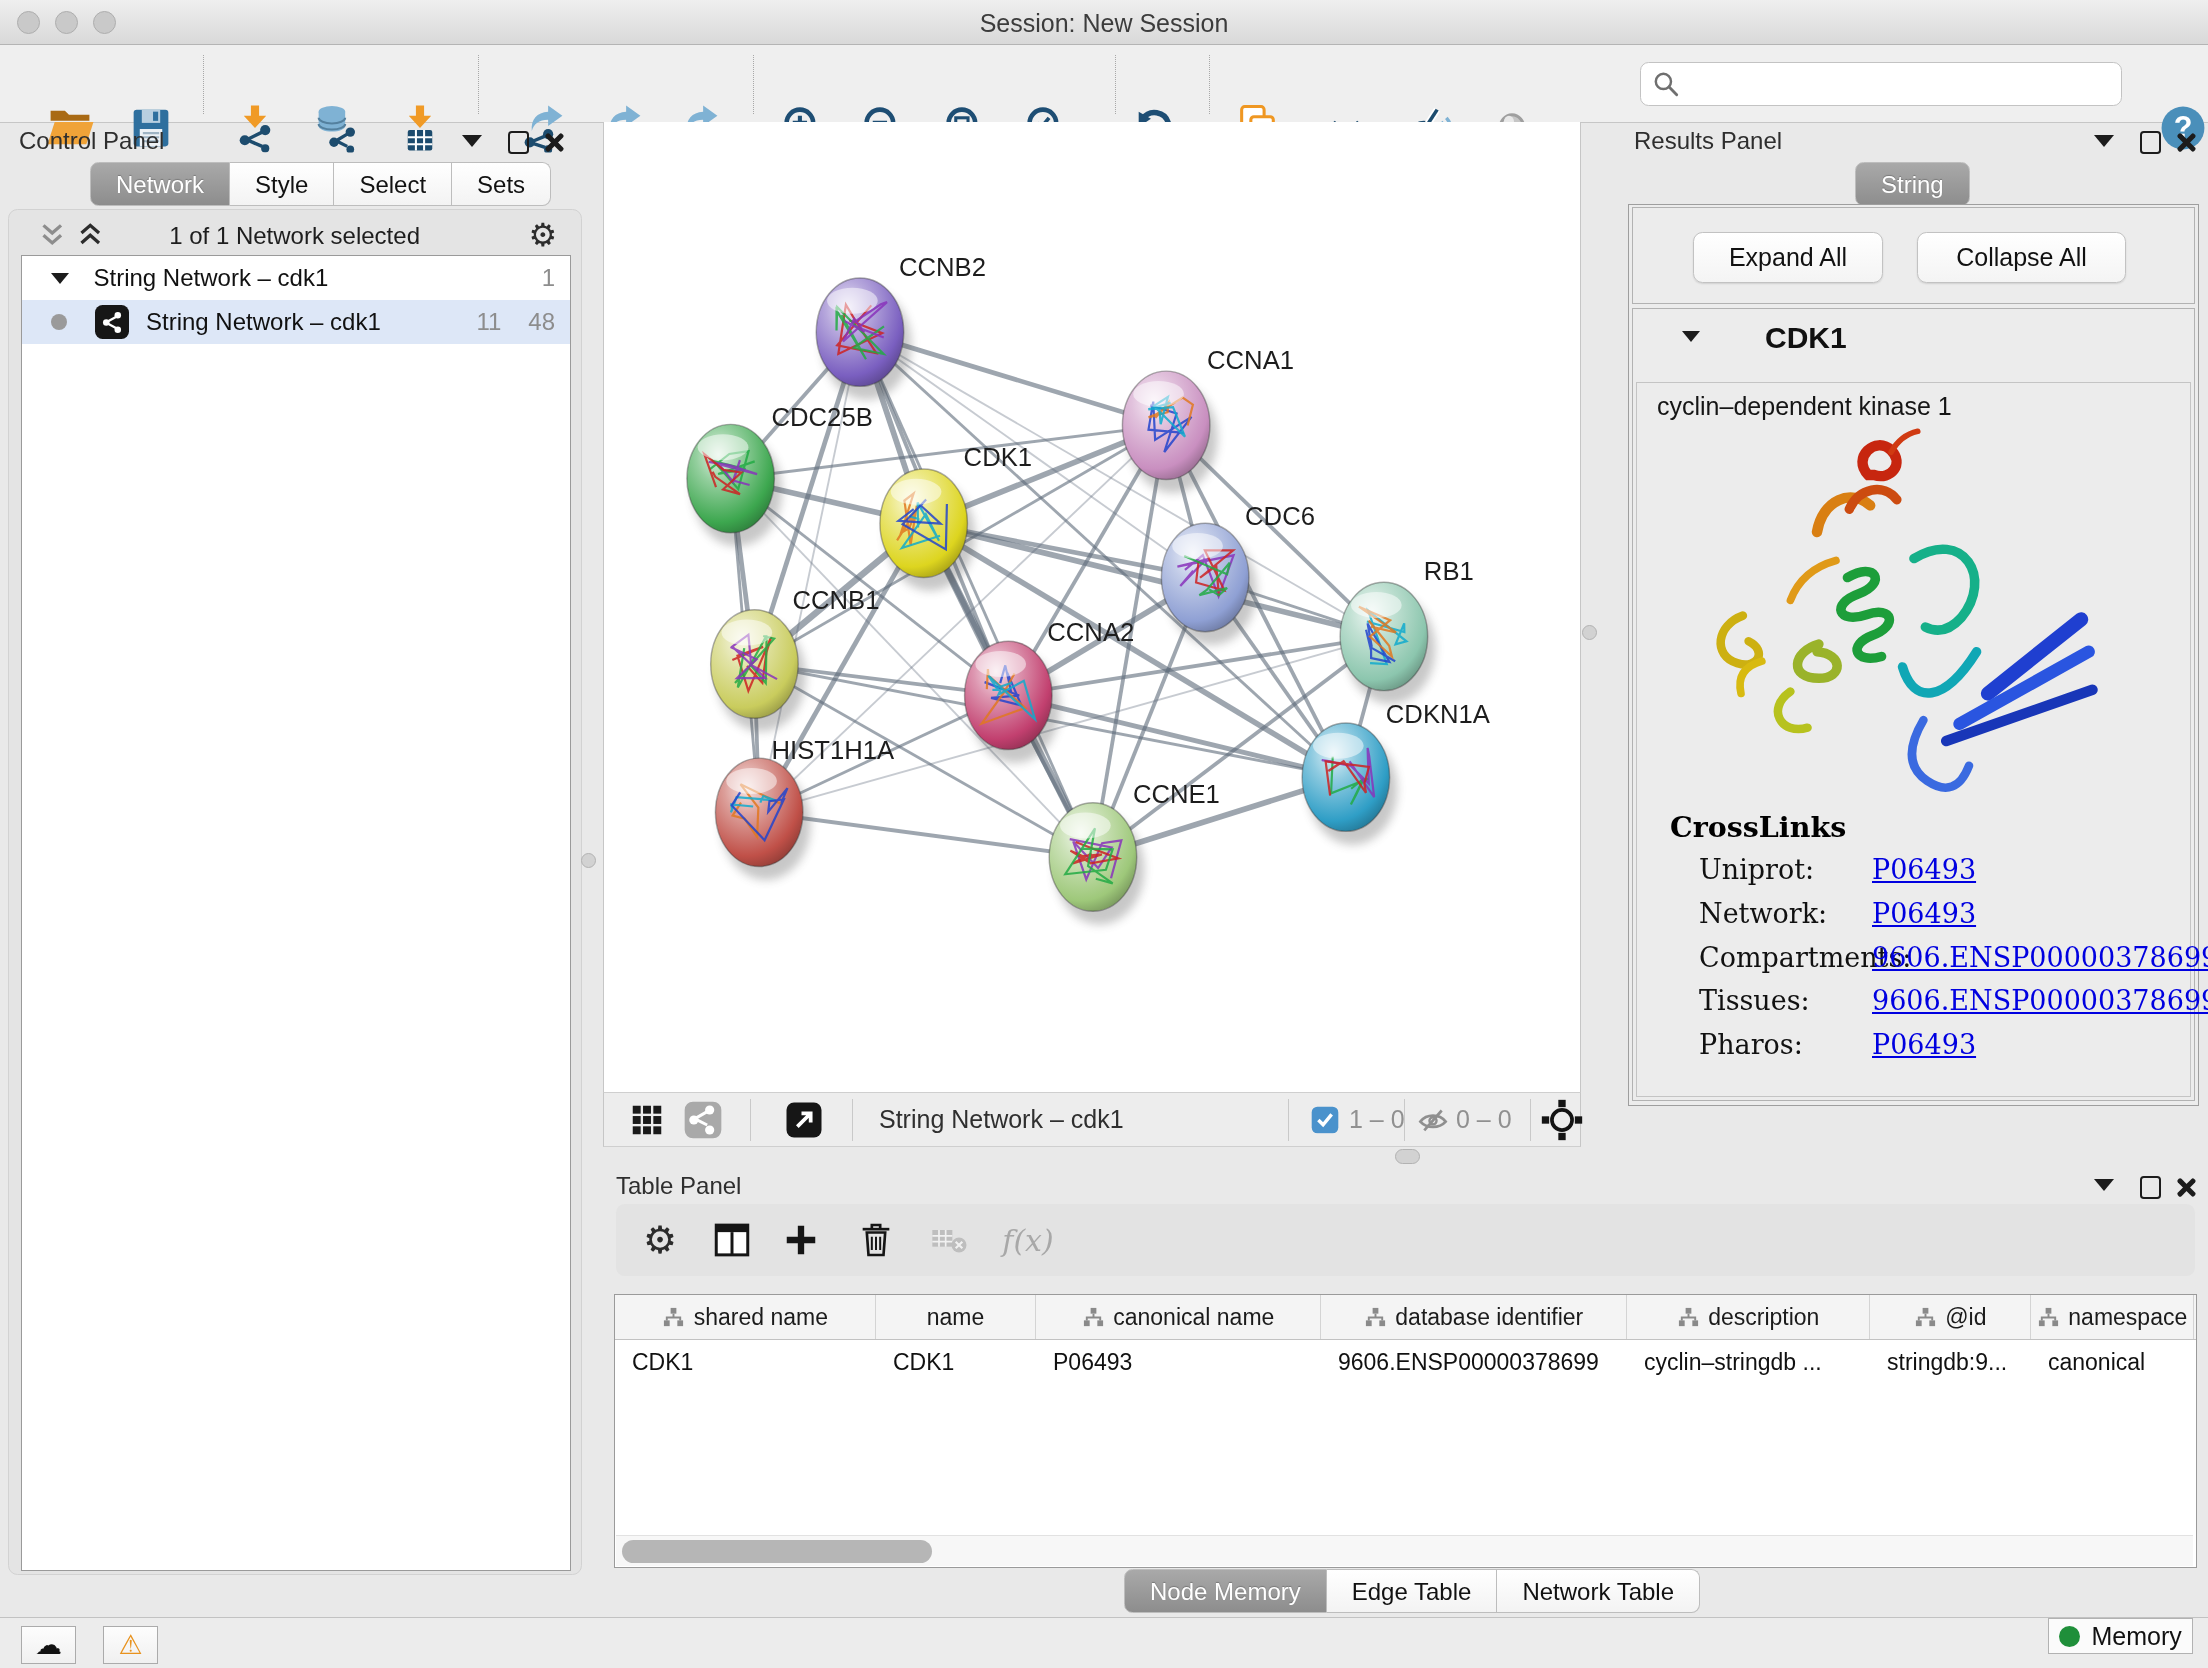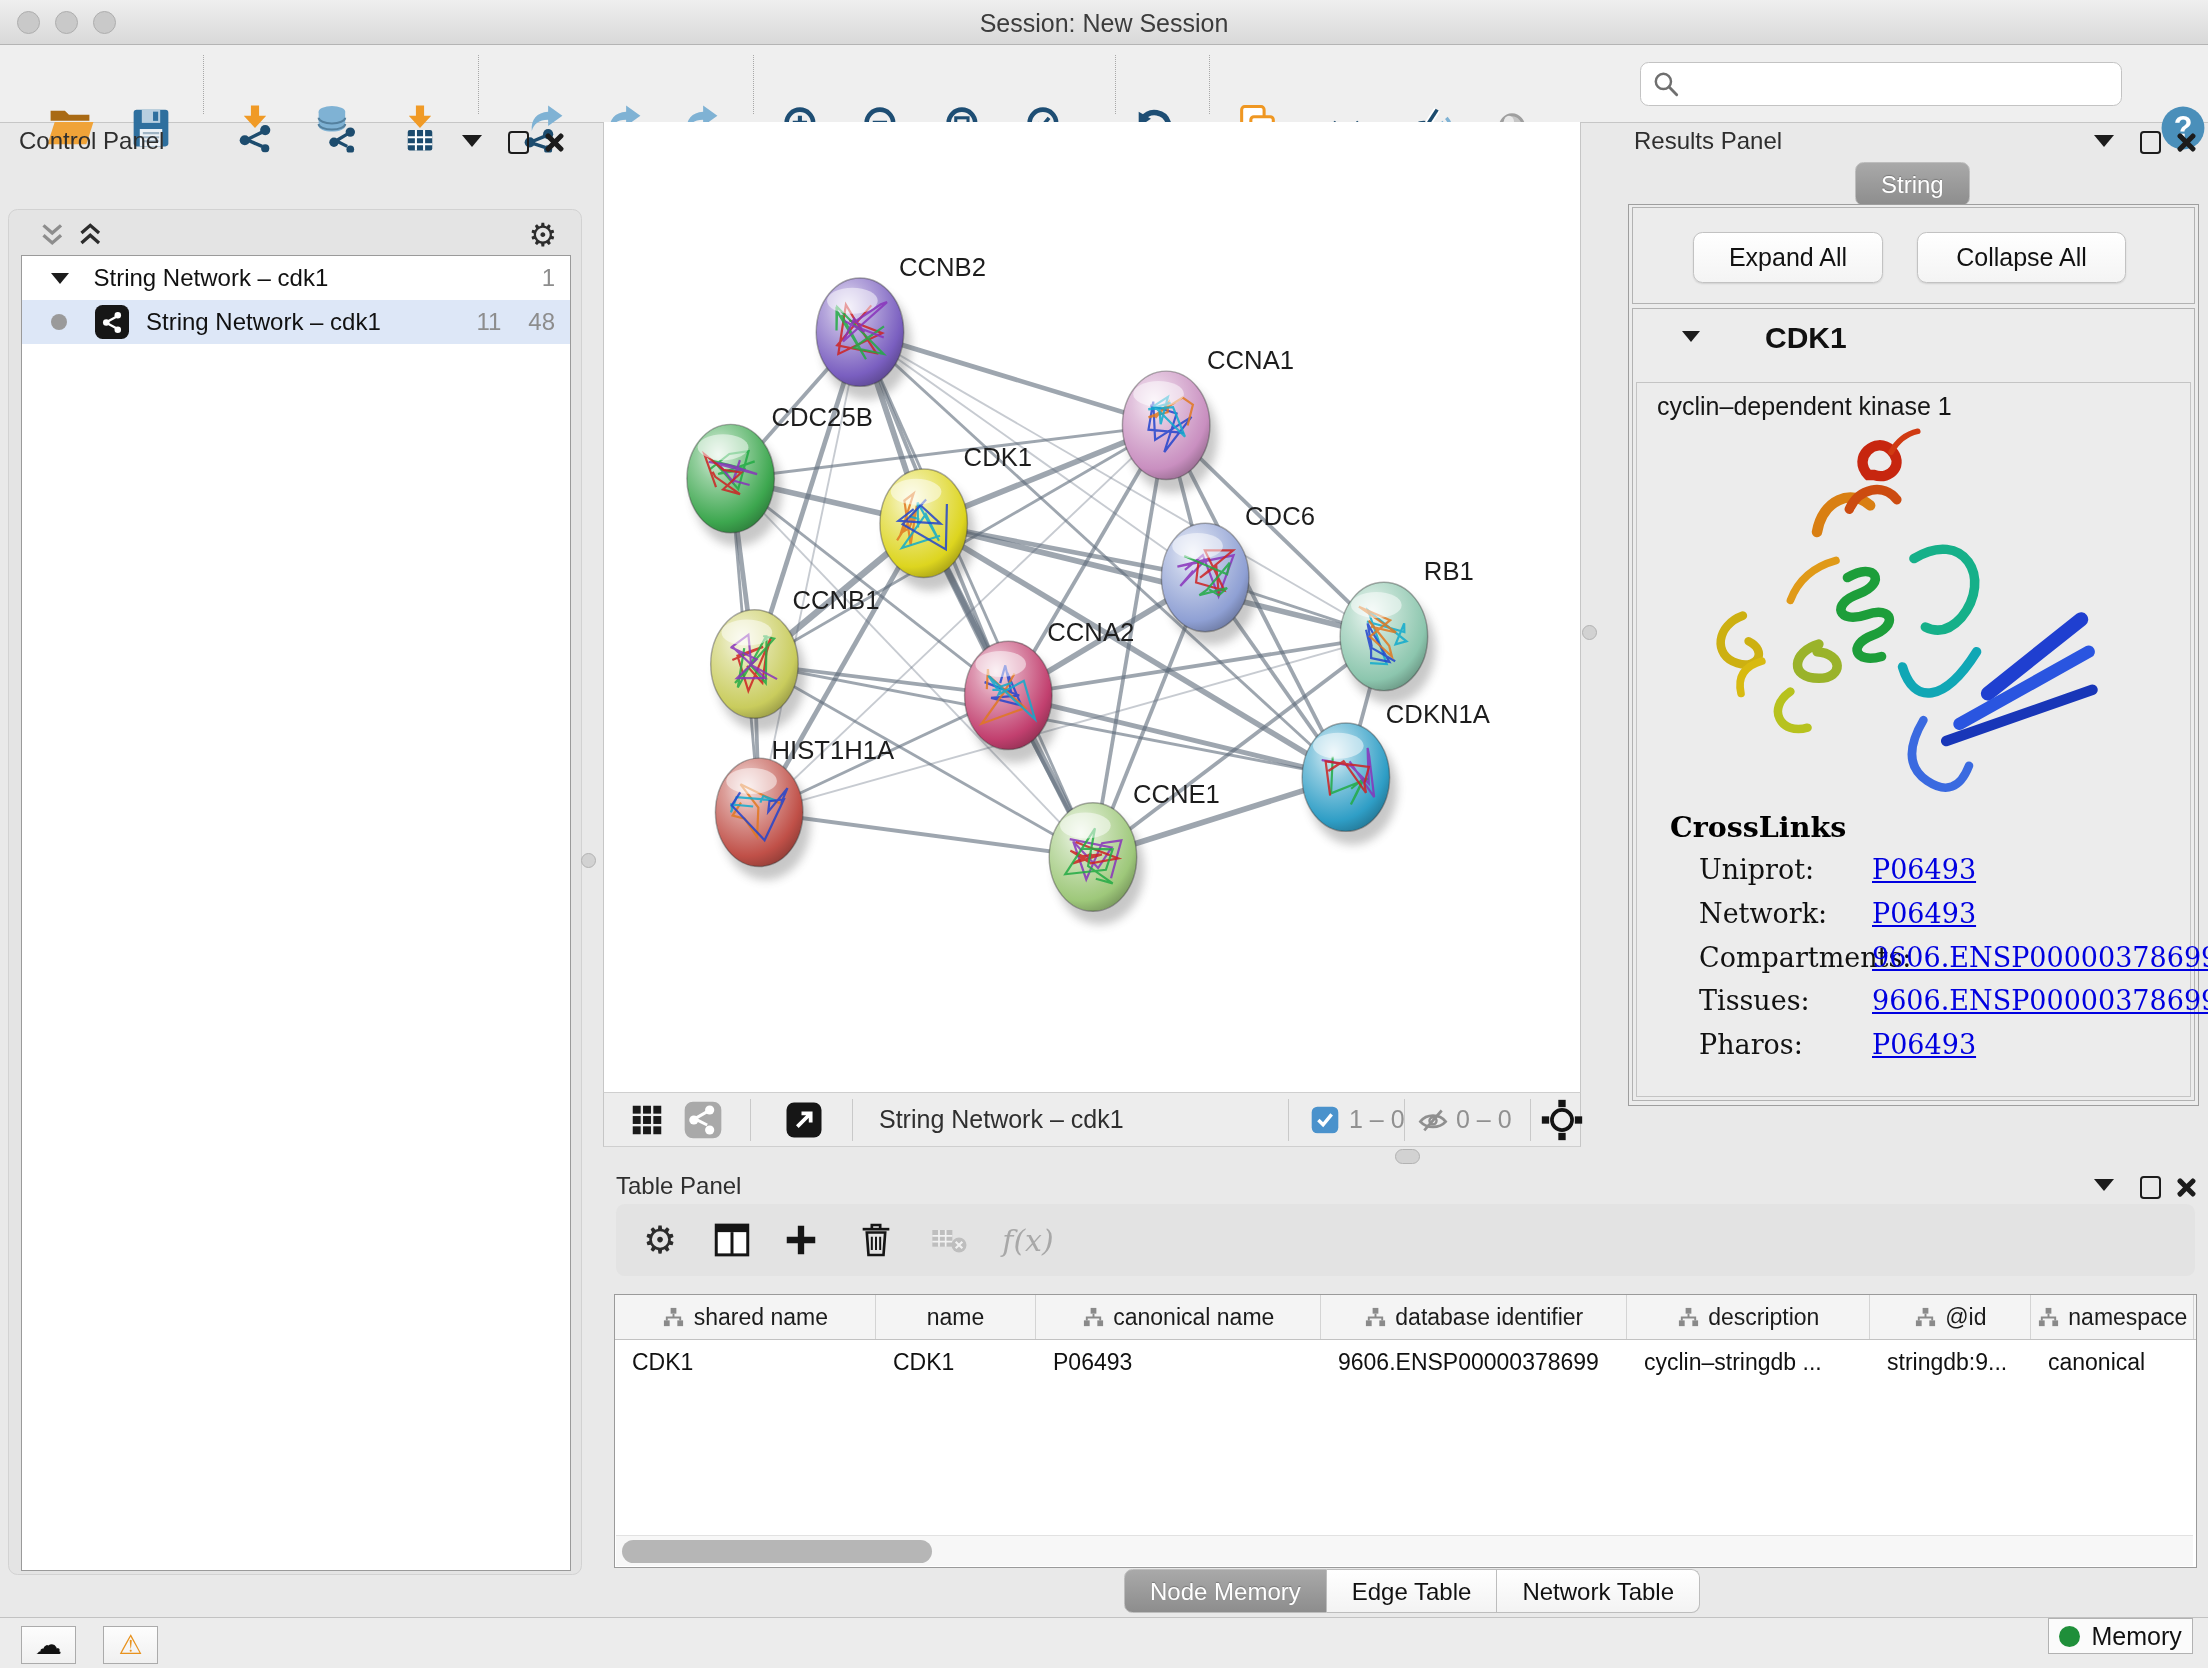--- a/index.html
+++ b/index.html
@@ -265,29 +265,36 @@
           <text x="24" y="34" text-anchor="middle" font-size="30" font-weight="bold" fill="#ffffff" font-family="Liberation Sans,sans-serif">?</text>
         </svg>
       </span>
   </div>
 
   <div class="panel-title" style="left:19px;top:127px">Control Panel</div>
   <span class="ph-caret" style="left:462px;top:135px"></span>
   <span class="ph-box" style="left:508px;top:131px"></span>
   <span class="ph-x" style="left:542px;top:131px"></span>
 
+  <div id="cp-tabs" class="seg" style="left:90px;top:162px">
+      <span class="seg-tab sel">Network</span>
+      <span class="seg-tab">Style</span>
+      <span class="seg-tab">Select</span>
+      <span class="seg-tab">Sets</span>
+    </div>
 
   <div class="cp-body"></div>
   <div class="cp-status">
     <span style="position:absolute;left:30px;top:3.8px"><svg width="28.5" height="28.5" viewBox="0 0 26 26">
           <path d="M5 4l8 7 8-7M5 13l8 7 8-7" stroke="#8d8d8d" stroke-width="3" fill="none"></path>
         </svg></span>
     <span style="position:absolute;left:68px;top:3.8px"><svg width="28.5" height="28.5" viewBox="0 0 26 26">
           <path d="M5 11l8-7 8 7M5 20l8-7 8 7" stroke="#2c2c2c" stroke-width="3" fill="none"></path>
         </svg></span>
+    <span class="txt">1 of 1 Network selected</span>
     <span class="glyph-btn" style="left:521px;top:1.9px">⚙</span>
   </div>
 
   <div class="tree">
     <div class="tree-row">
       <span class="tri-down" style="margin-left:28.5px"></span>
       <span style="margin-left:25px">String Network – cdk1</span>
       <span class="cnt" style="margin-left:auto;margin-right:15px">1</span>
     </div>
     <div class="tree-row sel">

